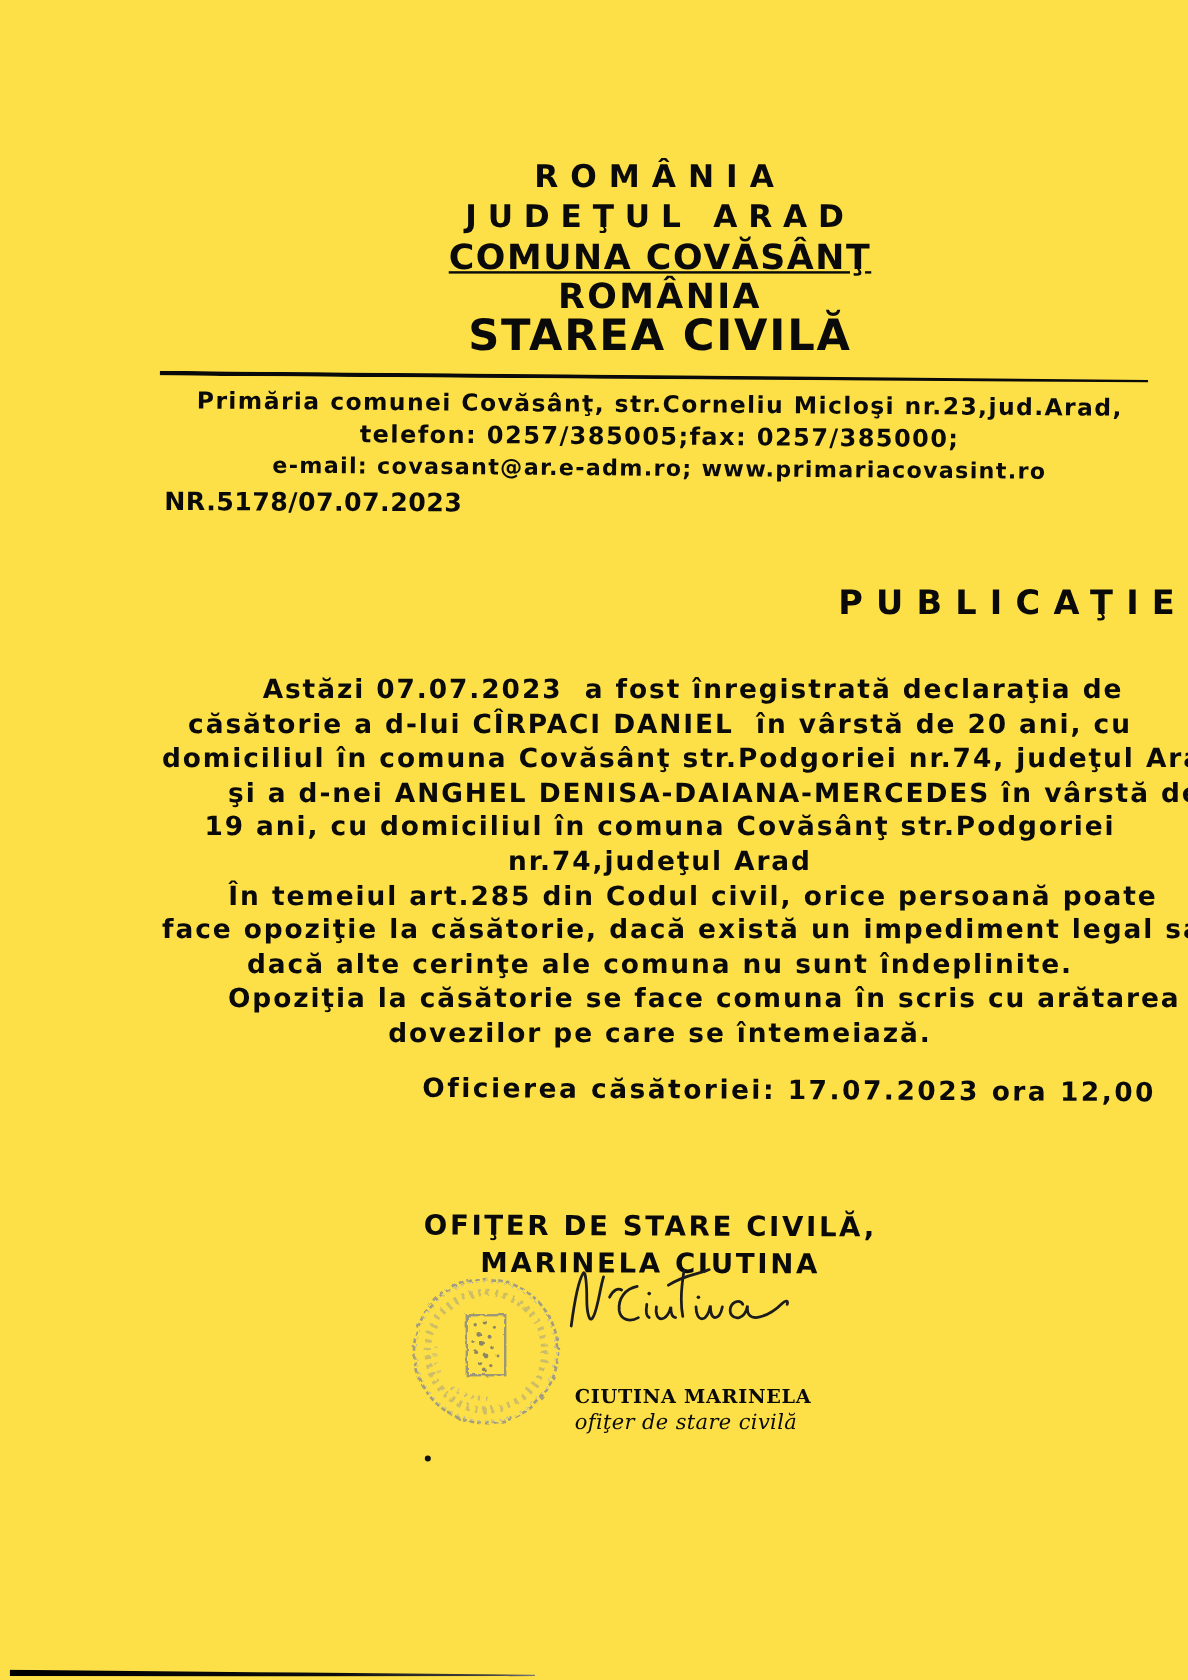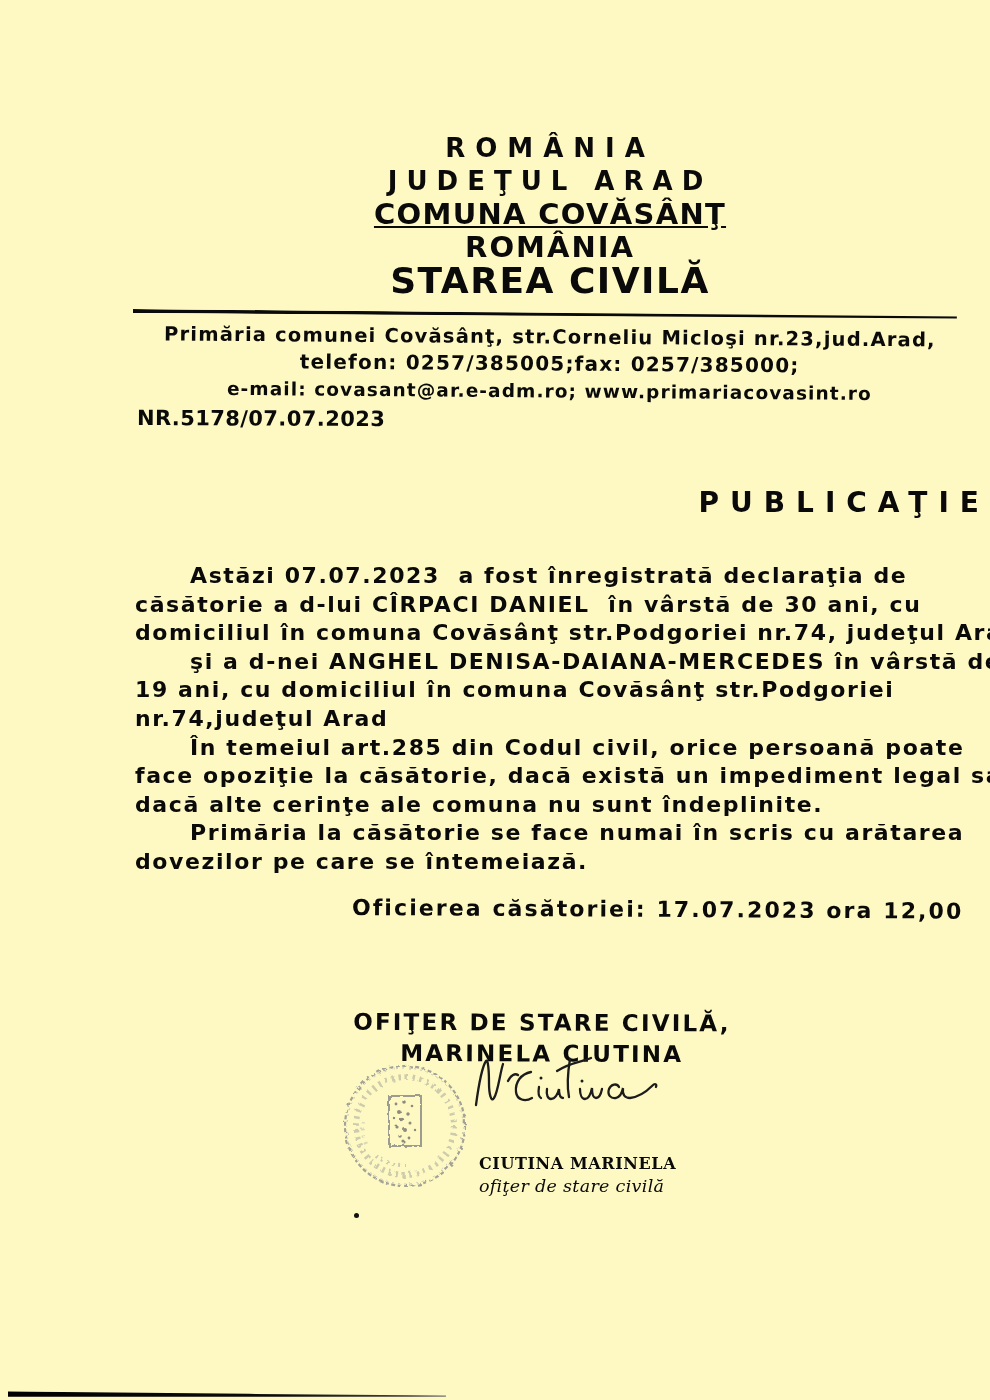--- a/index.html
+++ b/index.html
@@ -1,19 +1,19 @@
 <!DOCTYPE html>
 <html><head>
 <meta charset="utf-8">
 <style>
   html,body{margin:0;padding:0;background:#e8e8e8;}
   #page{
     position:relative;
     width:990px;height:1400px;
-    background:#fef9c3;
+    background:#fde047;
     overflow:hidden;
     font-family:"DejaVu Sans","Liberation Sans",sans-serif;
     color:#0a0a0a;
     margin:0 auto;
   }
   .abs{position:absolute;}
 
   
   .hdr{left:110px;top:132px;width:880px;text-align:center;line-height:33px;font-weight:700;}
   .hdr .l12{font-size:26px;letter-spacing:9px;}
@@ -32,21 +32,21 @@
   .contact .c2{font-size:20px;letter-spacing:1.2px;}
   .contact .c3{font-size:18.5px;letter-spacing:1.1px;}
 
   .nr{left:137px;top:406px;font-size:21px;font-weight:700;letter-spacing:0.4px;
     transform:rotate(0.25deg);transform-origin:left top;}
 
   .title{left:110px;top:486px;width:880px;text-align:right;font-size:28px;
     font-weight:700;letter-spacing:11px;}
 
   .bodytxt{left:135px;top:562px;width:830px;font-size:22px;font-weight:700;
-    line-height:28.6px;letter-spacing:1.6px;}
+    line-height:28.6px;letter-spacing:1.6px;text-align:center;}
   .bodytxt .line{white-space:pre;}
   .bodytxt .ind{padding-left:55px;}
 
   .ceremony{left:352px;top:895px;font-size:22px;font-weight:700;letter-spacing:2.1px;
     white-space:pre;transform:rotate(0.35deg);transform-origin:left top;}
 
   .officer{left:192px;top:1006px;width:700px;text-align:center;font-size:23px;
     font-weight:700;letter-spacing:2.2px;line-height:31px;
     transform:rotate(0.25deg);transform-origin:left top;}
 
@@ -86,29 +86,29 @@
     <div class="c2">telefon: 0257/385005;fax: 0257/385000;</div>
     <div class="c3">e-mail: covasant@ar.e-adm.ro; www.primariacovasint.ro</div>
   </div>
 
   <div class="abs nr">NR.5178/07.07.2023</div>
 
   <div class="abs title">PUBLICAŢIE</div>
 
   <div class="abs bodytxt">
     <div class="line ind">Astăzi 07.07.2023  a fost înregistrată declaraţia de</div>
-    <div class="line">căsătorie a d-lui CÎRPACI DANIEL  în vârstă de 30 ani, cu</div>
+    <div class="line">căsătorie a d-lui CÎRPACI DANIEL  în vârstă de 20 ani, cu</div>
     <div class="line">domiciliul în comuna Covăsânţ str.Podgoriei nr.74, judeţul Arad</div>
     <div class="line ind">şi a d-nei ANGHEL DENISA-DAIANA-MERCEDES în vârstă de</div>
     <div class="line">19 ani, cu domiciliul în comuna Covăsânţ str.Podgoriei</div>
     <div class="line">nr.74,judeţul Arad</div>
     <div class="line ind">În temeiul art.285 din Codul civil, orice persoană poate</div>
     <div class="line">face opoziţie la căsătorie, dacă există un impediment legal sau</div>
     <div class="line">dacă alte cerinţe ale comuna nu sunt îndeplinite.</div>
-    <div class="line ind">Primăria la căsătorie se face numai în scris cu arătarea</div>
+    <div class="line ind">Opoziţia la căsătorie se face comuna în scris cu arătarea</div>
     <div class="line">dovezilor pe care se întemeiază.</div>
   </div>
 
   <div class="abs ceremony">Oficierea căsătoriei: 17.07.2023 ora 12,00</div>
 
   <div class="abs officer">
     <div>OFIŢER DE STARE CIVILĂ,</div>
     <div>MARINELA CIUTINA</div>
   </div>
 

